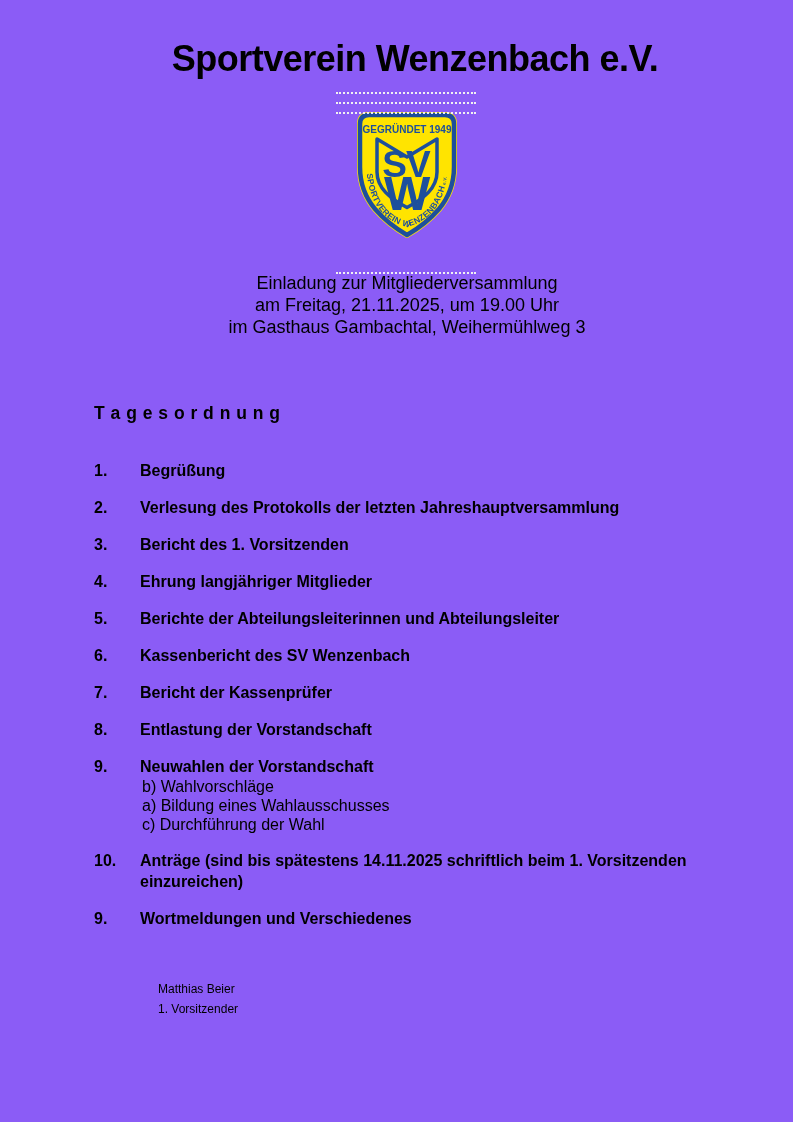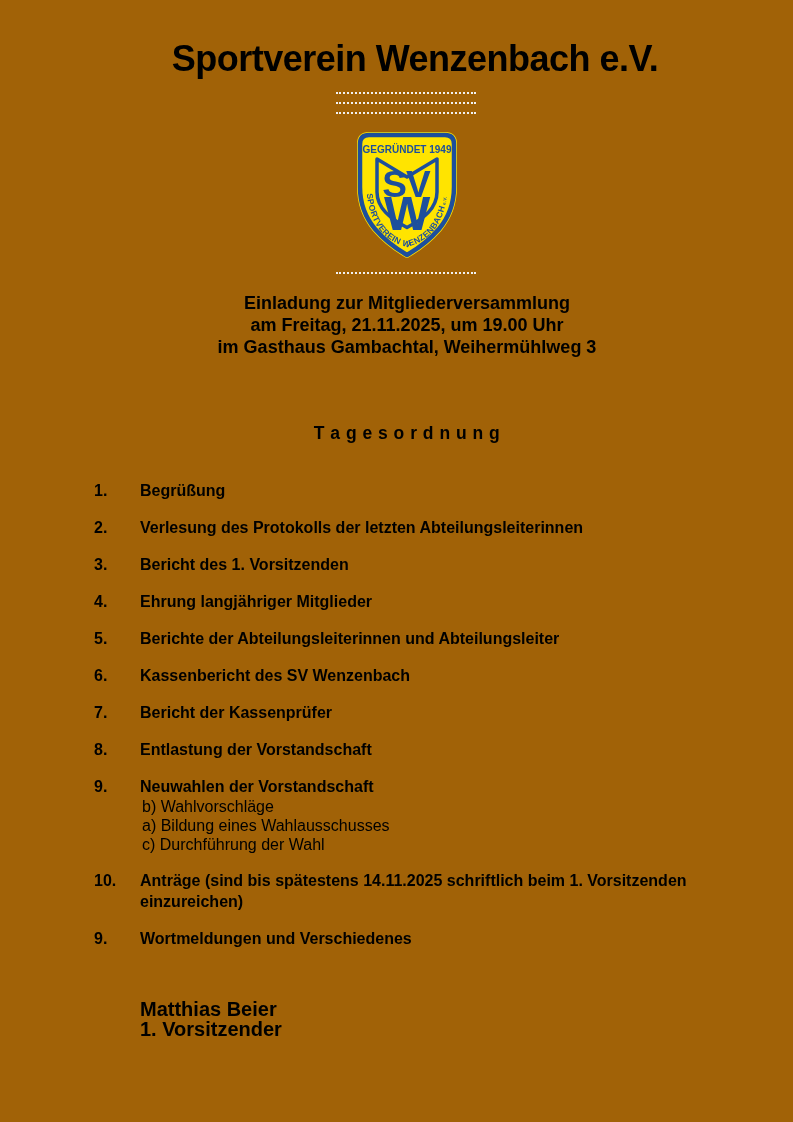--- a/index.html
+++ b/index.html
@@ -7,56 +7,56 @@
   body {
     width: 793px; height: 1122px;
     font-family: "Liberation Sans", sans-serif;
     color: #000;
     overflow: hidden;
   }
   .page {
     position: relative;
     width: 793px; height: 1122px;
     padding: 42px 73px 0 94px; 
-    background: #a16207;
+    background: #8b5cf6;
   }
   .doc-title {
     font-size: 36px;
     font-weight: bold;
     line-height: 34px;
     text-align: center;
     padding-left: 16px; 
     letter-spacing: -0.5px;
     white-space: nowrap;
   }
   
   .ghost-row {
     position: absolute;
     left: 336px; width: 140px; height: 0;
     border-top: 2px dotted #f1f1f1;
   }
   .g1 { top: 92px; } .g2 { top: 102px; } .g3 { top: 112px; } .g4 { top: 272px; }
 
   .logo-wrap {
-    margin: 56px auto 0 auto;
+    margin: 36px auto 0 auto;
     width: 106px; height: 126px;
   }
   .logo-wrap svg { display: block; width: 106px; height: 126px; }
 
   .invitation {
     margin-top: 34px;
     text-align: center;
     font-size: 18px;
-    font-weight: bold;
+    font-weight: normal;
     line-height: 22px;
   }
 
   .agenda-heading {
     margin-top: 64px;
-    text-align: center;
+    text-align: left;
     font-size: 17.5px;
     font-weight: bold;
     line-height: 22px;
     letter-spacing: 0.5px;
     white-space: nowrap;
   }
 
   .agenda {
     margin-top: 36px;
   }
@@ -76,23 +76,23 @@
     max-width: 560px;
   }
   .subitems {
     font-weight: normal;
     line-height: 19px;
     padding-left: 2px;
   }
 
   .signature {
     margin-top: 50px;
-    margin-left: 46px;
-    font-size: 20px;
-    font-weight: bold;
+    margin-left: 64px;
+    font-size: 12px;
+    font-weight: normal;
     line-height: 20px;
   }
 </style>
 </head>
 <body>
 
 <div class="page">
 
   <h1 class="doc-title">Sportverein Wenzenbach e.V.</h1>
 
@@ -131,21 +131,21 @@
 
   <div class="agenda">
 
     <div class="agenda-row">
       <span class="agenda-num">1.</span>
       <span class="agenda-text">Begrüßung</span>
     </div>
 
     <div class="agenda-row">
       <span class="agenda-num">2.</span>
-      <span class="agenda-text">Verlesung des Protokolls der letzten Abteilungsleiterinnen</span>
+      <span class="agenda-text">Verlesung des Protokolls der letzten Jahreshauptversammlung</span>
     </div>
 
     <div class="agenda-row">
       <span class="agenda-num">3.</span>
       <span class="agenda-text">Bericht des 1. Vorsitzenden</span>
     </div>
 
     <div class="agenda-row">
       <span class="agenda-num">4.</span>
       <span class="agenda-text">Ehrung langjähriger Mitglieder</span>

